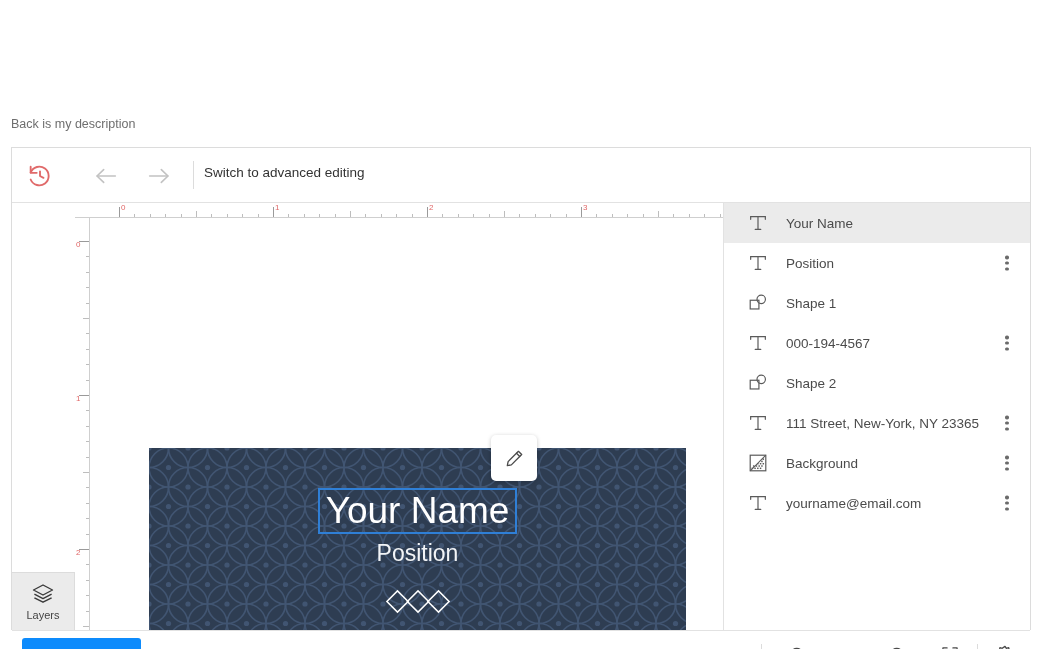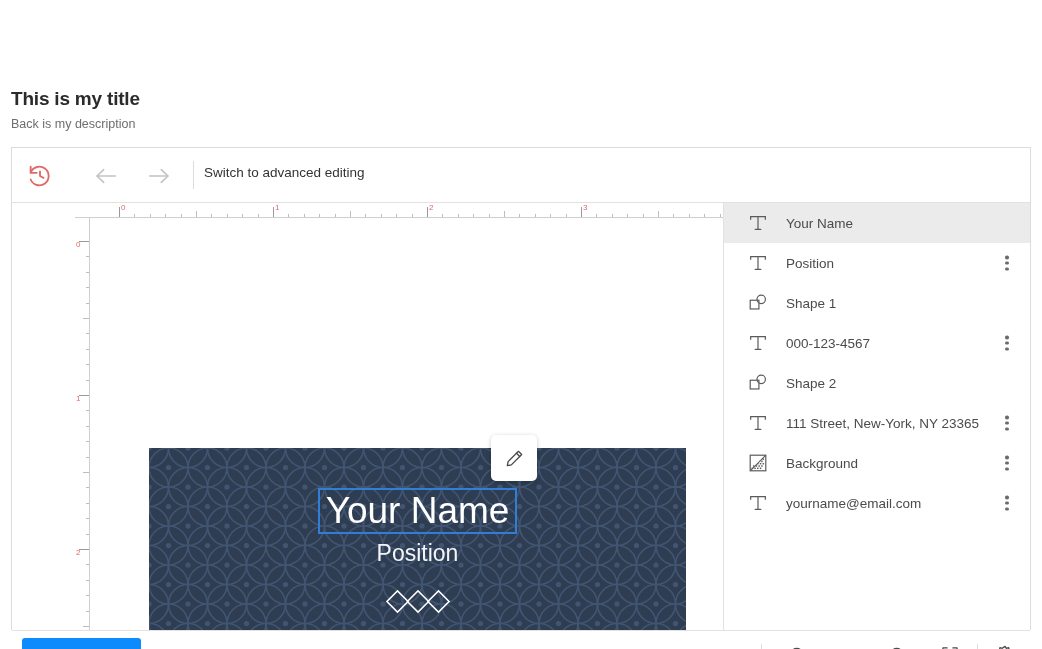--- a/index.html
+++ b/index.html
@@ -187,21 +187,20 @@
   .zoom-in { position:absolute; right:122px; top:14px; cursor:pointer; }
   .fit-btn { position:absolute; right:70px; top:14px; cursor:pointer; }
   .gear-btn { position:absolute; right:14px; top:13px; cursor:pointer; }
 </style>
 </head>
 <body>
 
 <div class="app">
 
 
-  <div class="page-title">This is my title</div>
   <div class="page-desc">Back is my description</div>
 
   <div class="editor">
 
     <div class="toolbar">
       <div class="tb-icon tb-history">
         <svg viewBox="0 0 24 24" width="28" height="28" fill="none" stroke="#e06a6a" stroke-width="1.6" stroke-linecap="round" stroke-linejoin="round">
           <path d="M4 9 A8 8 0 1 1 4 15"></path>
           <polyline points="4,4 4,9.3 9.2,9.3"></polyline>
           <polyline points="12,8 12,12 15,13.6"></polyline>
@@ -339,20 +338,28 @@
         </div>
       </div>
 
       <div class="pencil-btn">
         <svg viewBox="0 0 24 24" width="21" height="21" fill="none" stroke="#4a4a4a" stroke-width="1.5" stroke-linecap="round" stroke-linejoin="round">
           <path d="M16.5 3.8l3.7 3.7L8.4 19.3l-4.6 0.9 0.9-4.6z"></path>
           <line x1="14.3" y1="6" x2="18" y2="9.7"></line>
         </svg>
       </div>
 
+      <div class="layers-tab">
+        <svg width="24" height="24" viewBox="0 0 24 24" fill="none" stroke="#3a3a3a" stroke-width="1.4" stroke-linejoin="round">
+          <polygon points="12,3 21.5,8 12,13 2.5,8"></polygon>
+          <polyline points="3.4,12.2 12,16.6 20.6,12.2"></polyline>
+          <polyline points="3.4,15.8 12,20.2 20.6,15.8"></polyline>
+        </svg>
+        <div class="layers-tab-label">Layers</div>
+      </div>
     </div>
 
     <div class="layers-panel" id="layersPanel">
         <div class="layer-row selected">
           <span class="layer-ico"><svg viewBox="0 0 24 24" width="22" height="22" fill="none" stroke="#5a5a5a" stroke-width="1.3" stroke-linecap="round">
               <line x1="4" y1="5" x2="20" y2="5"></line>
               <line x1="4" y1="5" x2="4" y2="8"></line>
               <line x1="20" y1="5" x2="20" y2="8"></line>
               <line x1="12" y1="5" x2="12" y2="19"></line>
               <line x1="9" y1="19" x2="15" y2="19"></line>
@@ -382,21 +389,21 @@
           <span class="layer-label">Shape 1</span>
         </div>
         <div class="layer-row">
           <span class="layer-ico"><svg viewBox="0 0 24 24" width="22" height="22" fill="none" stroke="#5a5a5a" stroke-width="1.3" stroke-linecap="round">
               <line x1="4" y1="5" x2="20" y2="5"></line>
               <line x1="4" y1="5" x2="4" y2="8"></line>
               <line x1="20" y1="5" x2="20" y2="8"></line>
               <line x1="12" y1="5" x2="12" y2="19"></line>
               <line x1="9" y1="19" x2="15" y2="19"></line>
             </svg></span>
-          <span class="layer-label">000-123-4567</span>
+          <span class="layer-label">000-194-4567</span>
           <span class="layer-menu">
             <i></i>
             <i></i>
             <i></i>
           </span>
         </div>
         <div class="layer-row">
           <span class="layer-ico"><svg viewBox="0 0 24 24" width="22" height="22" fill="none" stroke="#5a5a5a" stroke-width="1.3">
               <rect x="3.5" y="9" width="9.5" height="9.5"></rect>
               <circle cx="15.5" cy="8" r="4.6"></circle>

